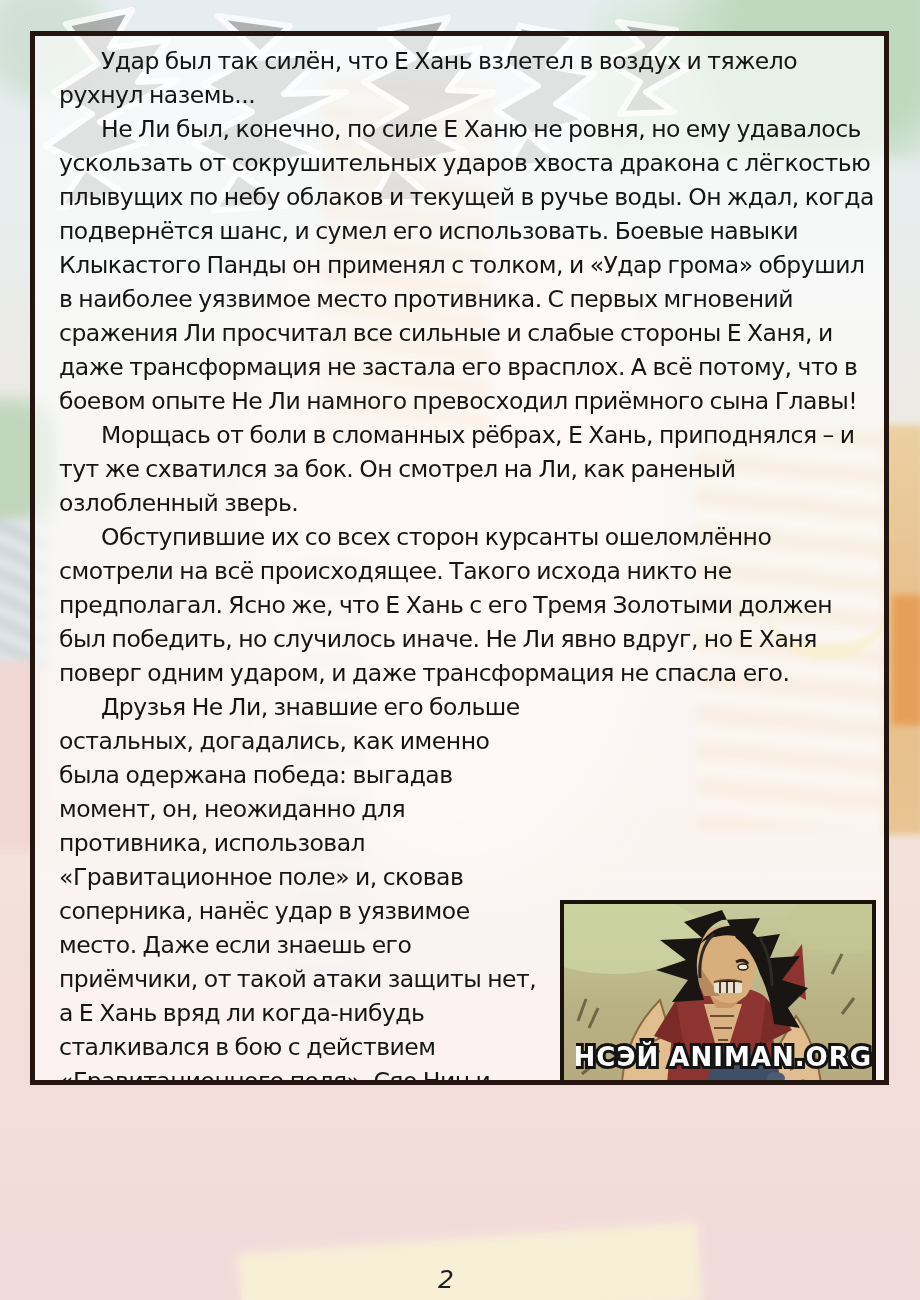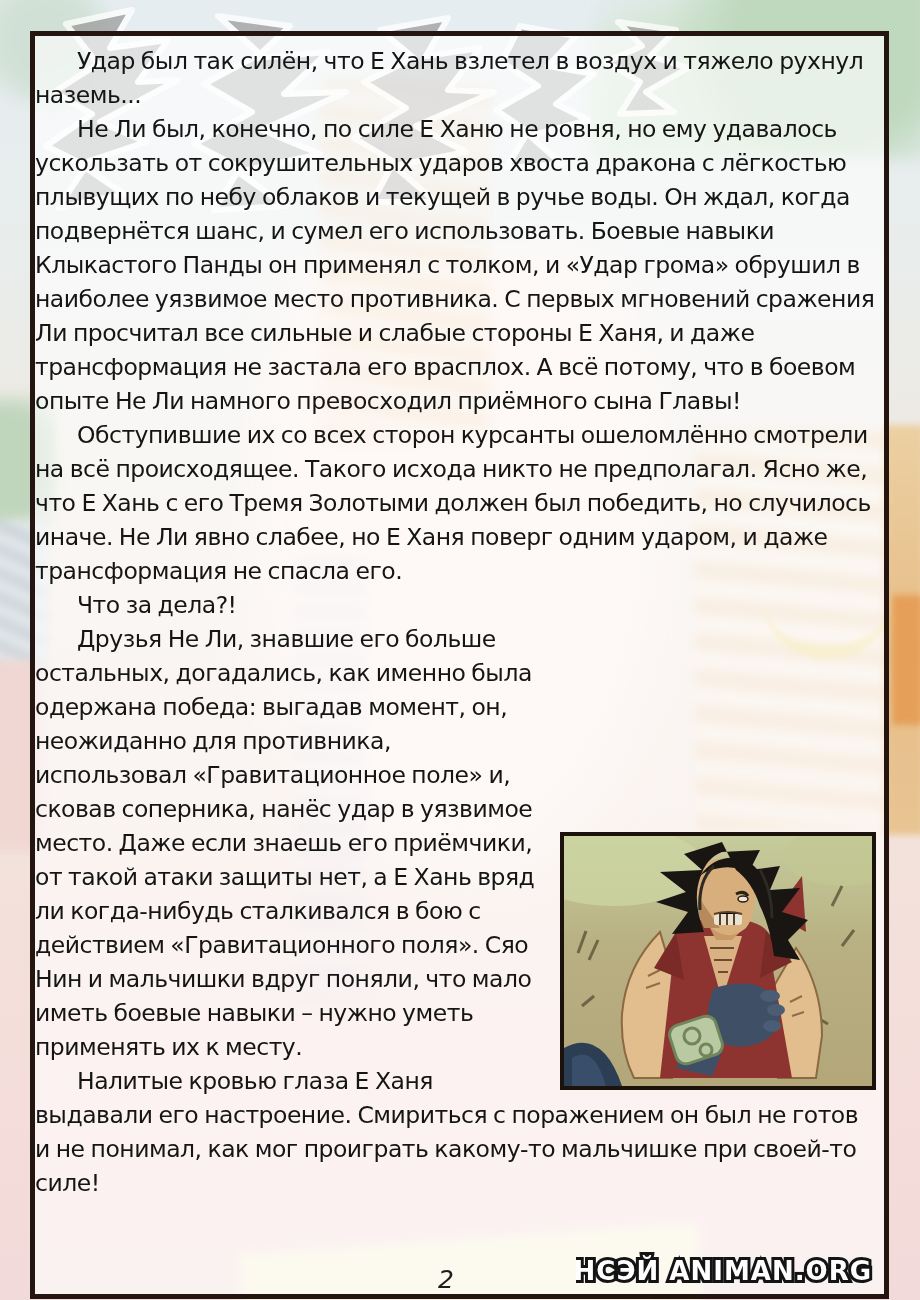--- a/index.html
+++ b/index.html
@@ -37,24 +37,24 @@
     background:repeating-linear-gradient(7deg, rgba(231,185,128,.55) 0 14px, rgba(247,228,206,.5) 14px 32px);}
   .s-strand-r{left:695px;top:430px;width:190px;height:400px;filter:blur(5px);opacity:.85;
     background:repeating-linear-gradient(5deg, rgba(236,196,141,.6) 0 16px, rgba(248,233,214,.55) 16px 36px);}
   .s-neck-arc{left:765px;top:550px;width:125px;height:95px;filter:blur(2px);opacity:.8;
     border-bottom:15px solid rgba(240,214,100,.7);border-radius:50%;}
   .s-strand-bl{left:295px;top:560px;width:70px;height:440px;filter:blur(6px);opacity:.55;
     background:repeating-linear-gradient(2deg, rgba(176,178,205,.45) 0 9px, rgba(240,240,246,.4) 9px 24px);}
   .glyphs{position:absolute;left:28px;top:-4px;z-index:2;opacity:.8;}
   
   .panel{
-    position:absolute;left:30px;top:31px;width:859px;height:1268px;z-index:3;
+    position:absolute;left:30px;top:31px;width:859px;height:1054px;z-index:3;
     box-sizing:border-box;border:5px solid #241510;
     background:rgba(255,255,255,.62);
-    padding:8px 8px 0 0;overflow:hidden;
+    padding:8px 8px 0 24px;overflow:hidden;
   }
   .story{color:#151515;font-size:23.5px;line-height:34px;letter-spacing:-.5px;word-spacing:-1px;}
   .story p{margin:0;text-indent:42px;}
   .inset-float{float:right;width:316px;margin:210px 0 6px 14px;}
   .inset-frame{border:4px solid #1c120c;line-height:0;background:#b5ab7e;}
   .watermark{position:absolute;right:8px;bottom:2px;z-index:5;}
   .pageno{
     position:absolute;left:438px;top:1265px;z-index:4;
     font-size:25px;font-style:italic;color:#1d1d1d;letter-spacing:1px;
   }
@@ -85,22 +85,22 @@
     <path d="M352 34 L420 22 L398 60 L452 52 L420 94 L466 96 L388 130 L438 156 L366 170 L408 206 L344 206 L366 166 L326 142 L378 112 L336 86 L386 62 Z"></path>
     <path d="M492 30 L548 40 L520 70 L566 78 L528 108 L560 124 L502 140 L534 168 L478 172 L500 136 L468 114 L510 90 L474 66 Z"></path>
     <path d="M590 26 L648 34 L622 60 L660 72 L618 96 L646 116 L592 118 L612 86 L578 66 L614 50 Z"></path>
   </g>
 </svg>
 
 <div class="panel">
   <div class="story">
     <p>Удар был так силён, что Е Хань взлетел в воздух и тяжело рухнул наземь...</p>
     <p>Не Ли был, конечно, по силе Е Ханю не ровня, но ему удавалось ускользать от сокрушительных ударов хвоста дракона с лёгкостью плывущих по небу облаков и текущей в ручье воды. Он ждал, когда подвернётся шанс, и сумел его использовать. Боевые навыки Клыкастого Панды он применял с толком, и «Удар грома» обрушил в наиболее уязвимое место противника. С первых мгновений сражения Ли просчитал все сильные и слабые стороны Е Ханя, и даже трансформация не застала его врасплох. А всё потому, что в боевом опыте Не Ли намного превосходил приёмного сына Главы!</p>
-    <p>Обступившие их со всех сторон курсанты ошеломлённо смотрели на всё происходящее. Такого исхода никто не предполагал. Ясно же, что Е Хань с его Тремя Золотыми должен был победить, но случилось иначе. Не Ли явно слабее, но Е Ханя поверг одним ударом, и даже трансформация не спасла его.</p>
-    <p>Что за дела?!</p>
+    <p>Морщась от боли в сломанных рёбрах, Е Хань, приподнялся – и тут же схватился за бок. Он смотрел на Ли, как раненый озлобленный зверь.</p>
+    <p>Обступившие их со всех сторон курсанты ошеломлённо смотрели на всё происходящее. Такого исхода никто не предполагал. Ясно же, что Е Хань с его Тремя Золотыми должен был победить, но случилось иначе. Не Ли явно вдруг, но Е Ханя поверг одним ударом, и даже трансформация не спасла его.</p>
 
     <div class="inset-float">
       <div class="inset-frame">
         <svg width="308" height="250" viewBox="0 0 308 250" aria-hidden="true">
           <defs>
             <linearGradient id="bgG" x1="0" y1="0" x2="0" y2="1">
               <stop offset="0" stop-color="#c6cc9c"></stop>
               <stop offset="0.45" stop-color="#b8af82"></stop>
               <stop offset="1" stop-color="#b3a77a"></stop>
             </linearGradient>

